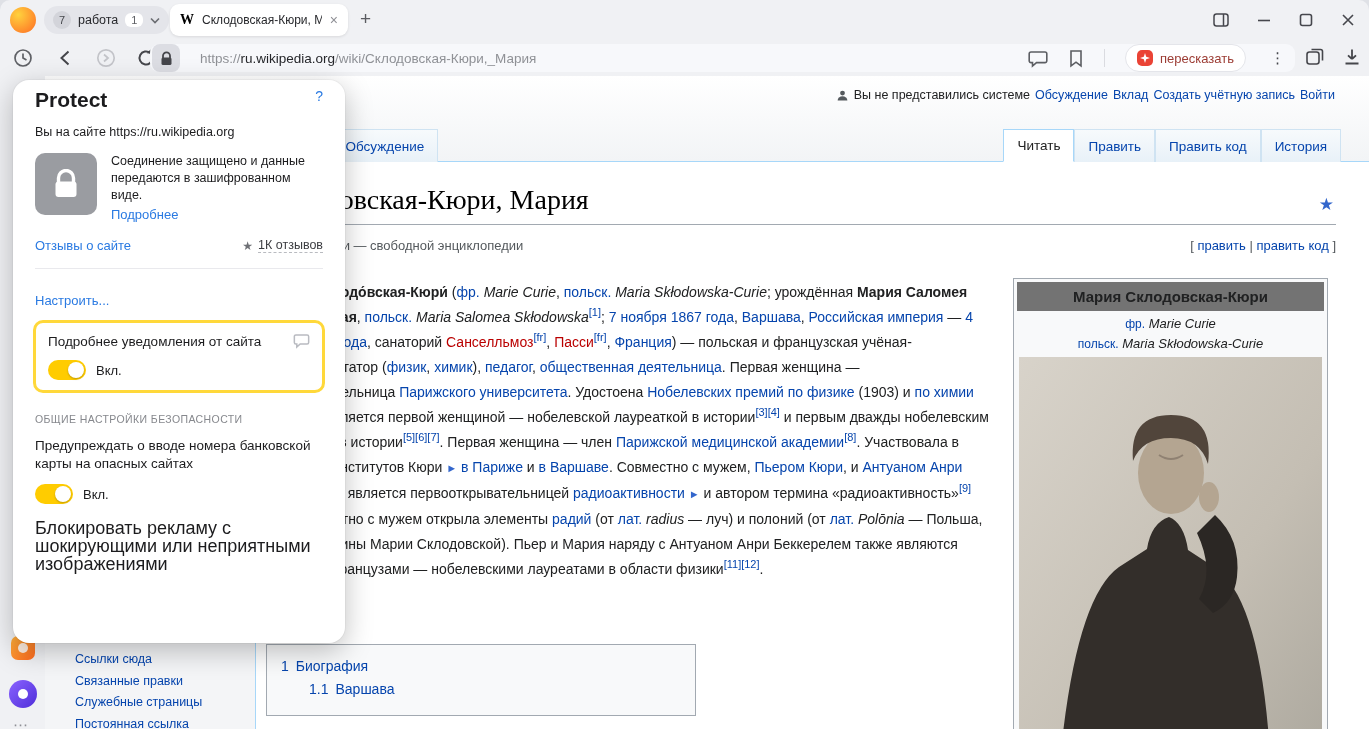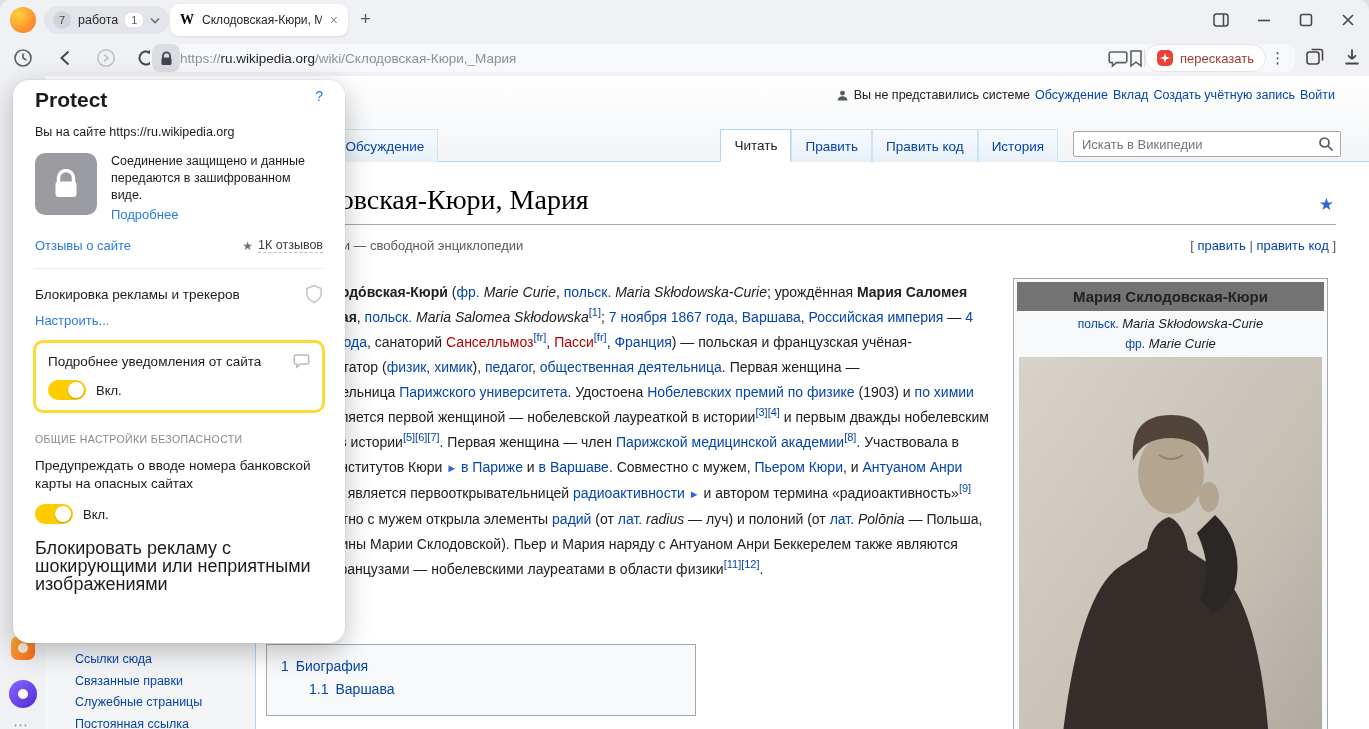--- a/index.html
+++ b/index.html
@@ -28,21 +28,21 @@
   .tab-title{flex:1;font-size:12px;color:#27282c;white-space:nowrap;overflow:hidden}
   .tab-close{font-size:14px;color:#8e8f95;cursor:pointer;line-height:1}
   .new-tab{position:absolute;left:360px;top:8px;font-size:19px;color:#5b5c61;cursor:pointer}
   .win-controls{position:absolute;right:14px;top:0;height:40px;display:flex;align-items:center;gap:28px}
   .win-btn{cursor:pointer}
 
   
   .toolbar{position:absolute;left:0;top:40px;right:0;height:36px;}
   .tb-ic{position:absolute;top:47px;width:22px;height:22px;cursor:pointer;top:7px}
   .addr-field{position:absolute;left:150px;top:4px;width:1145px;height:28px;border-radius:9px;
-              background:#f7f8fb;display:flex;align-items:center;padding:0 6px;gap:0}
+              background:#f7f8fb;display:flex;align-items:center;padding:0 6px;gap:20px}
   .lock-chip{width:28px;height:28px;margin-left:-4px;border-radius:8px;background:#dcdde3;display:flex;
              align-items:center;justify-content:center;cursor:pointer}
   .url{flex:1;font-size:13.5px;white-space:nowrap;overflow:hidden}
   .url .scheme,.url .path{color:#8f9196}
   .url .host{color:#26272b}
   .divider{width:1px;height:18px;background:#dadbe0}
   .pill{height:28px;border-radius:14px;background:#fff;border:1px solid #e4e5ea;display:flex;
         align-items:center;gap:7px;padding:0 11px;cursor:pointer}
   .pill-ic{width:16px;height:16px;border-radius:5px;background:#ea4335;display:flex;align-items:center;justify-content:center}
   .pill-label{font-size:13px;color:#9c3c34}
@@ -285,29 +285,20 @@
       </div>
       <div class="ns-tabs">
         <span class="vtab active">Статья</span>
         <span class="vtab">Обсуждение</span>
       </div>
       <div class="head-right">
         <span class="vtab active">Читать</span>
         <span class="vtab">Править</span>
         <span class="vtab">Править код</span>
         <span class="vtab">История</span>
-        <span class="searchbox">
-          <input type="text" placeholder="Искать в Википедии" style="">
-          <span class="search-ic">
-            <svg width="16" height="16" viewBox="0 0 16 16">
-                <circle cx="6.5" cy="6.5" r="4.5" fill="none" stroke="#54595d" stroke-width="1.7"></circle>
-                <line x1="10" y1="10" x2="14.5" y2="14.5" stroke="#54595d" stroke-width="1.7"></line>
-              </svg>
-          </span>
-        </span>
       </div>
     </div>
 
     <div class="content">
       <div class="title-row">
         <span class="firstHeading">Склодовская-Кюри, Мария</span>
         <span class="watch-star">★</span>
       </div>
       <div class="sub-row">
         <span class="tagline">Из Википедии — свободной энциклопедии</span>
@@ -317,26 +308,26 @@
       <div class="lead"><span class="sg-b">Мари́я Склодо́вская-Кюри́</span><span class="sg-p"> (</span><span class="sg-l">фр.</span><span class="sg-p"> </span><span class="sg-i">Marie Curie</span><span class="sg-p">, </span><span class="sg-l">польск.</span><span class="sg-p"> </span><span class="sg-i">Maria Skłodowska-Curie</span><span class="sg-p">; урождённая </span><span class="sg-b">Мария Саломея Склодовская</span><span class="sg-p">, </span><span class="sg-l">польск.</span><span class="sg-p"> </span><span class="sg-i">Maria Salomea Skłodowska</span><sup class="sg-sup">[1]</sup><span class="sg-p">; </span><span class="sg-l">7 ноября</span><span class="sg-p"> </span><span class="sg-l">1867 года</span><span class="sg-p">, </span><span class="sg-l">Варшава</span><span class="sg-p">, </span><span class="sg-l">Российская империя</span><span class="sg-p"> — </span><span class="sg-l">4 июля</span><span class="sg-p"> </span><span class="sg-l">1934 года</span><span class="sg-p">, санаторий </span><span class="sg-r">Санселльмоз</span><sup class="sg-fr">[fr]</sup><span class="sg-p">, </span><span class="sg-r">Пасси</span><sup class="sg-fr">[fr]</sup><span class="sg-p">, </span><span class="sg-l">Франция</span><span class="sg-p">) — польская и французская учёная-экспериментатор (</span><span class="sg-l">физик</span><span class="sg-p">, </span><span class="sg-l">химик</span><span class="sg-p">), </span><span class="sg-l">педагог</span><span class="sg-p">, </span><span class="sg-l">общественная деятельница</span><span class="sg-p">. Первая женщина — преподавательница </span><span class="sg-l">Парижского университета</span><span class="sg-p">. Удостоена </span><span class="sg-l">Нобелевских премий по физике</span><span class="sg-p"> (1903) и </span><span class="sg-l">по химии</span><span class="sg-p"> (1911)</span><sup class="sg-sup">[2]</sup><span class="sg-p">, является первой женщиной — нобелевской лауреаткой в истории</span><sup class="sg-sup">[3][4]</sup><span class="sg-p"> и первым дважды нобелевским лауреатом в истории</span><sup class="sg-sup">[5][6][7]</sup><span class="sg-p">. Первая женщина — член </span><span class="sg-l">Парижской медицинской академии</span><sup class="sg-sup">[8]</sup><span class="sg-p">. Участвовала в создании Институтов Кюри </span><span class="sg-a">►</span><span class="sg-p"> </span><span class="sg-l">в Париже</span><span class="sg-p"> и </span><span class="sg-l">в Варшаве</span><span class="sg-p">. Совместно с мужем, </span><span class="sg-l">Пьером Кюри</span><span class="sg-p">, и </span><span class="sg-l">Антуаном Анри Беккерелем</span><span class="sg-p"> является первооткрывательницей </span><span class="sg-l">радиоактивности</span><span class="sg-p"> </span><span class="sg-a">►</span><span class="sg-p"> и автором термина «радиоактивность»</span><sup class="sg-sup">[9][10]</sup><span class="sg-p">. Совместно с мужем открыла элементы </span><span class="sg-l">радий</span><span class="sg-p"> (от </span><span class="sg-l">лат.</span><span class="sg-p"> </span><span class="sg-i">radius</span><span class="sg-p"> — луч) и полоний (от </span><span class="sg-l">лат.</span><span class="sg-p"> </span><span class="sg-i">Polōnia</span><span class="sg-p"> — Польша, в честь родины Марии Склодовской). Пьер и Мария наряду с Антуаном Анри Беккерелем также являются первыми французами — нобелевскими лауреатами в области физики</span><sup class="sg-sup">[11][12]</sup><span class="sg-p">.</span></div>
 
       <div class="toc">
         <a><span class="num">1</span><span>Биография</span></a>
         <a class="lvl2"><span class="num">1.1</span><span>Варшава</span></a>
       </div>
 
       <div class="infobox">
         <div class="ib-title">Мария Склодовская-Кюри</div>
         <div class="ib-cap">
+          <span class="lang">фр.</span>
+          <span class="nm">Marie Curie</span>
+        </div>
+        <div class="ib-cap">
           <span class="lang">польск.</span>
           <span class="nm">Maria Skłodowska-Curie</span>
-        </div>
-        <div class="ib-cap">
-          <span class="lang">фр.</span>
-          <span class="nm">Marie Curie</span>
         </div>
         <div class="ib-photo">
           <svg width="303" height="440" viewBox="0 0 303 440" preserveAspectRatio="none">
             <defs>
               <linearGradient id="pbg" x1="0" y1="0" x2="1" y2="1">
                 <stop offset="0" stop-color="#d8d3ca"></stop>
                   <stop offset="0.6" stop-color="#c4beb3"></stop>
                   <stop offset="1" stop-color="#aaa69c"></stop>
               </linearGradient>
             </defs>
@@ -382,28 +373,20 @@
       </div>
     </div>
     <div class="p-reviews">
       <span class="p-rev-link">Отзывы о сайте</span>
       <span class="p-rev-right">
         <span class="p-rev-star">★</span>
         <span class="p-rev-count">1К отзывов</span>
       </span>
     </div>
     <hr class="p-hr">
-    <div class="p-adblock">
-      <span>Блокировка рекламы и трекеров</span>
-      <span>
-        <svg width="18" height="20" viewBox="0 0 20 22">
-            <path d="M10 1.5 L18 4.8 V10 c0 5.6 -3.8 8.6 -8 10.5 C5.8 18.6 2 15.6 2 10 V4.8 Z" fill="none" stroke="#c6c8cd" stroke-width="1.8"></path>
-          </svg>
-      </span>
-    </div>
     <span class="p-config">Настроить...</span>
     <div class="p-notify">
       <div class="p-notify-row">
         <span>Подробнее уведомления от сайта</span>
         <span>
           <svg width="17" height="16" viewBox="0 0 18 17">
               <path d="M3 2 h12 a1.6 1.6 0 0 1 1.6 1.6 v6.4 a1.6 1.6 0 0 1 -1.6 1.6 h-7.4 L4 15 v-3.4 H3 a1.6 1.6 0 0 1 -1.6 -1.6 V3.6 A1.6 1.6 0 0 1 3 2 Z" fill="none" stroke="#b9bbc1" stroke-width="1.6"></path>
             </svg>
         </span>
       </div>

